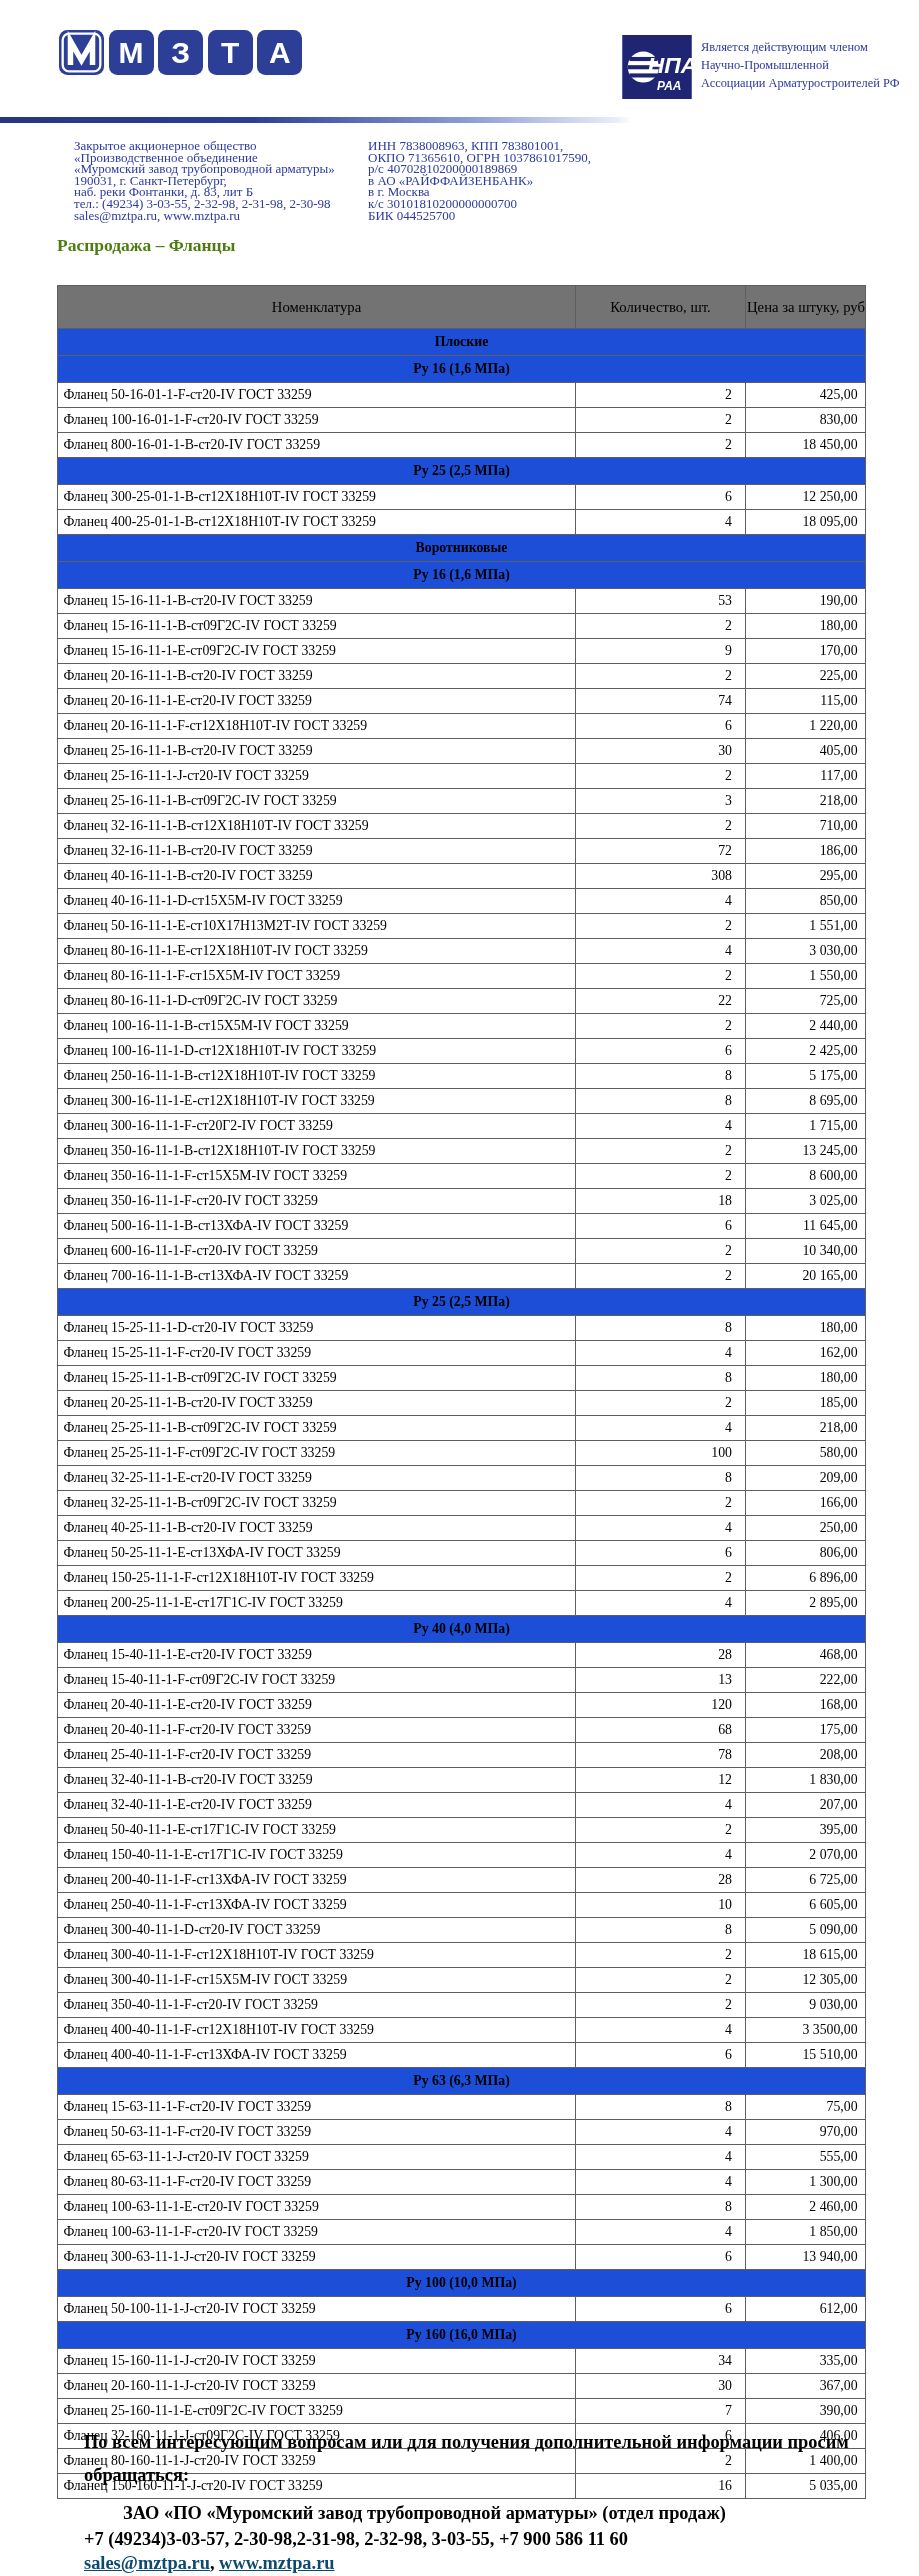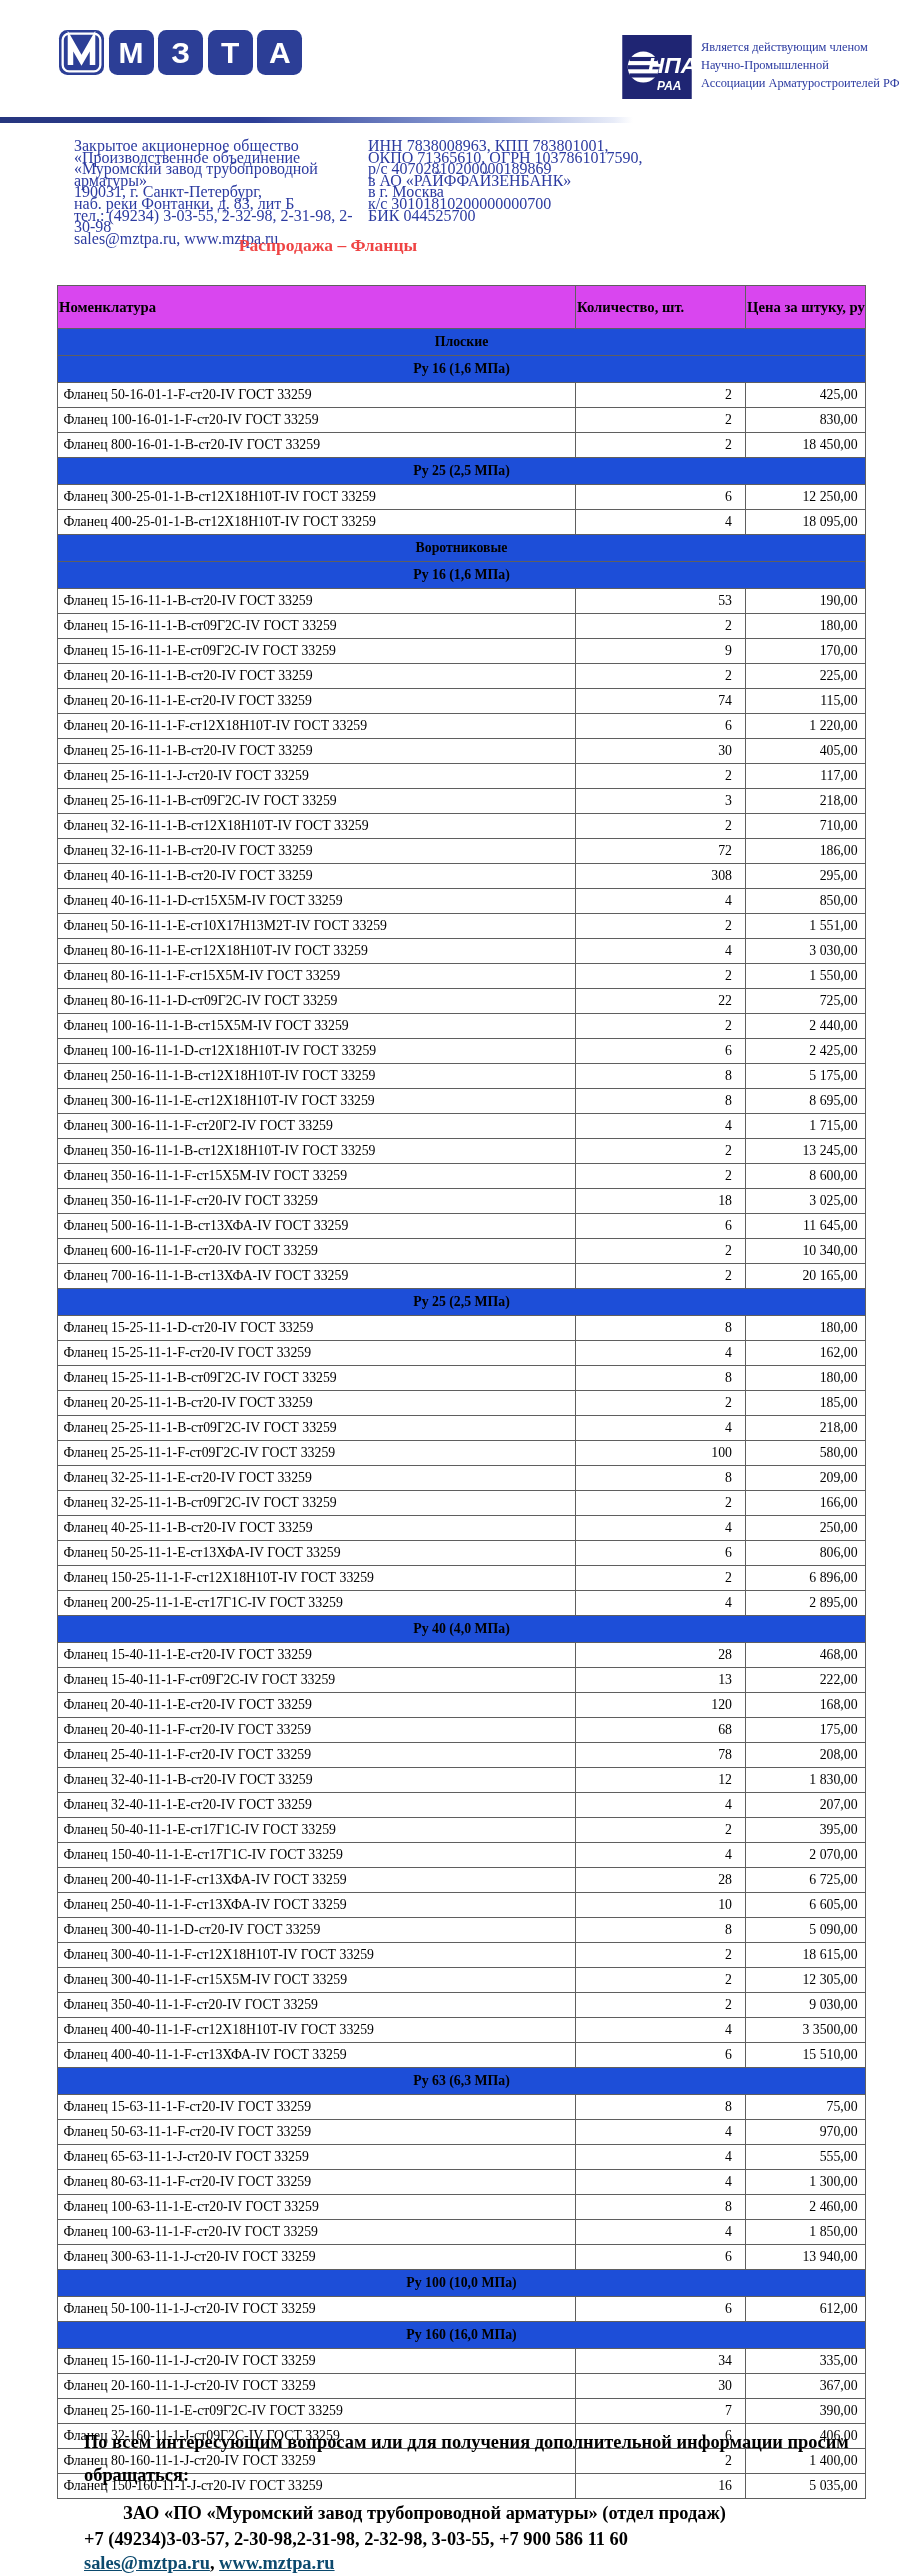--- a/index.html
+++ b/index.html
@@ -14,37 +14,37 @@
            font-size:30px;color:#fff;line-height:1;}
   .logo-sq svg{display:block;}
 
   .npaa{position:absolute;left:622px;top:35px;}
   .membership{position:absolute;left:701px;top:39px;width:230px;
               color:#2B3AA0;font-size:12.4px;line-height:1.45;}
 
   .divider{position:absolute;left:0;top:117px;width:633px;height:5.5px;
            background:linear-gradient(to right,#26367E 0%,#2C3E96 40%,#8fa0d6 75%,#e8ecf8 97%,#ffffff 100%);}
 
-  .contact-block{position:absolute;top:140px;color:#2B3AA0;font-size:16px;line-height:11.6px;}
+  .contact-block{position:absolute;top:140px;color:#2B3AA0;font-size:13px;line-height:11.6px;}
   .contact-left{left:74px;width:285px;}
   .contact-right{left:368px;width:285px;}
 
-  .sale-title{position:absolute;left:57px;top:235px;width:542px;text-align:center;
-              color:#ef4444;font-size:17.5px;font-weight:bold;margin:0;}
+  .sale-title{position:absolute;left:57px;top:235px;width:542px;
+              color:#4d7c0f;font-size:17.5px;font-weight:bold;margin:0;}
 
   
   table.price{position:absolute;left:57px;top:285px;width:807px;border-collapse:collapse;
               font-size:13.8px;table-layout:fixed;}
   table.price col.c-name{width:518px;}
   table.price col.c-qty{width:170px;}
   table.price col.c-price{width:120px;}
   table.price th,table.price td{border:0.9px solid #5f5f5f;overflow:hidden;white-space:nowrap;}
   table.price{border:1.8px solid #3c3c3c;}
-  table.price th{height:40px;font-size:14.7px;font-weight:bold;text-align:left;
-                 vertical-align:middle;background:#d946ef;line-height:1.25;}
+  table.price th{height:40px;font-size:14.7px;font-weight:normal;text-align:center;
+                 vertical-align:middle;background:#737373;line-height:1.25;}
   td.group{height:24px;background:#1d4ed8;font-weight:bold;text-align:center;
            border-top:1.4px solid #3c3c3c;border-bottom:1.4px solid #3c3c3c;}
   td.name{height:24px;text-align:left;padding:0 3.7px 0 5.5px;}
   td.qty{height:24px;text-align:right;padding:0 13px 0 3.7px;}
   td.price{height:24px;text-align:right;padding:0 7.4px 0 3.7px;}
 
   
   .f-line{position:absolute;left:84px;width:809px;font-weight:bold;font-size:18.4px;
           white-space:nowrap;}
   .f-note1{top:2432px;}

